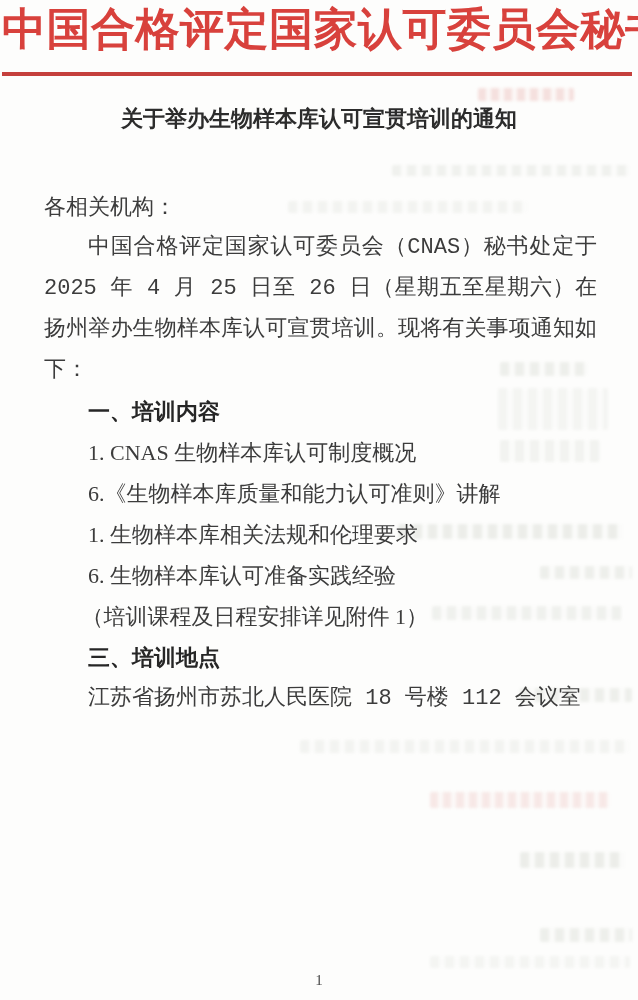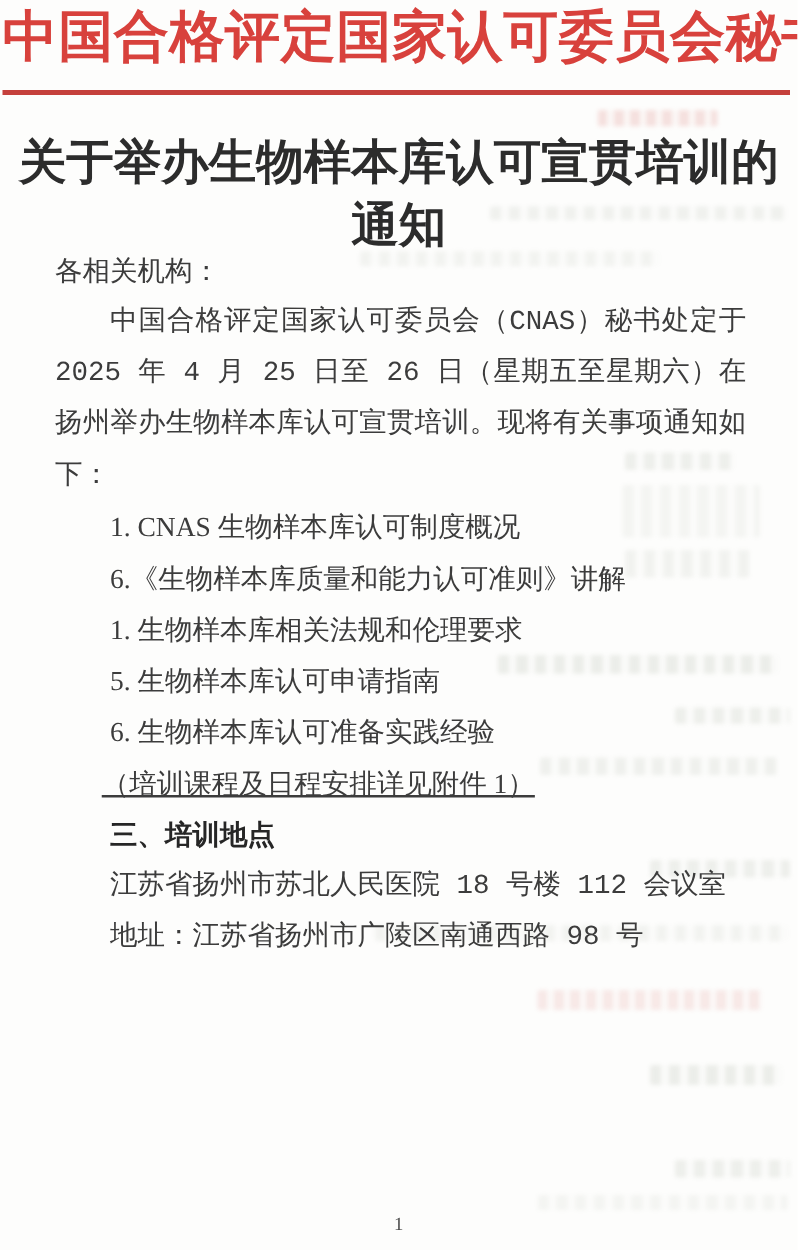--- a/index.html
+++ b/index.html
@@ -38,39 +38,39 @@
     background:#c5403c;
   }
   
   .doc-title{
     position:absolute;
     top:104px; left:0; right:0;
     margin:0;
     text-align:center;
     font-family:"Liberation Sans","DejaVu Sans",sans-serif;
     font-weight:bold;
-    font-size:38px;
+    font-size:22px;
     letter-spacing:0px;
     color:#2c2c2c;
   }
   
   .body{
     position:absolute;
-    top:196px; left:44px;
+    top:186px; left:44px;
     width:553px;
     font-size:22px;
     line-height:41px;
     color:#3c3c3c;
     font-family:"Liberation Serif","DejaVu Serif",serif;
   }
   .body p{margin:0; padding:0;}
   .salutation{text-indent:0;}
   .para{text-indent:2em; text-align:justify; text-justify:inter-character;font-family:Liberation Mono, monospace;}
   .list-item{text-indent:2em;}
-  .note{text-indent:1.7em;text-decoration:underline;}
+  .note{text-indent:1.7em;}
   .sec-heading{
     text-indent:2em;
     font-family:"Liberation Sans","DejaVu Sans",sans-serif;
     font-weight:bold;
     color:#262626;
   }
   
   .page-number{
     position:absolute;
     top:972px; left:0; right:0;
@@ -137,34 +137,33 @@
   <div class="smudge gray s15"></div>
 
   <h1 class="doc-title">关于举办生物样本库认可宣贯培训的通知</h1>
 
   <div class="body">
 
     <p class="salutation">各相关机构：</p>
 
     <p class="para">中国合格评定国家认可委员会（CNAS）秘书处定于 2025 年 4 月 25 日至 26 日（星期五至星期六）在扬州举办生物样本库认可宣贯培训。现将有关事项通知如下：</p>
 
+    <p class="sec-heading">一、培训内容</p>
 
     <p class="list-item">1. CNAS 生物样本库认可制度概况</p>
     <p class="list-item">6.《生物样本库质量和能力认可准则》讲解</p>
     <p class="list-item">1. 生物样本库相关法规和伦理要求</p>
-    <p class="list-item">5. 生物样本库认可申请指南</p>
     <p class="list-item">6. 生物样本库认可准备实践经验</p>
 
     <p class="note">（培训课程及日程安排详见附件 1）</p>
 
 
 
     <p class="sec-heading">三、培训地点</p>
 
     <p class="para">江苏省扬州市苏北人民医院 18 号楼 112 会议室</p>
 
-    <p class="para">地址：江苏省扬州市广陵区南通西路 98 号</p>
 
   </div>
 
   <div class="page-number">1</div>
 
 </div>
 
 </body></html>

